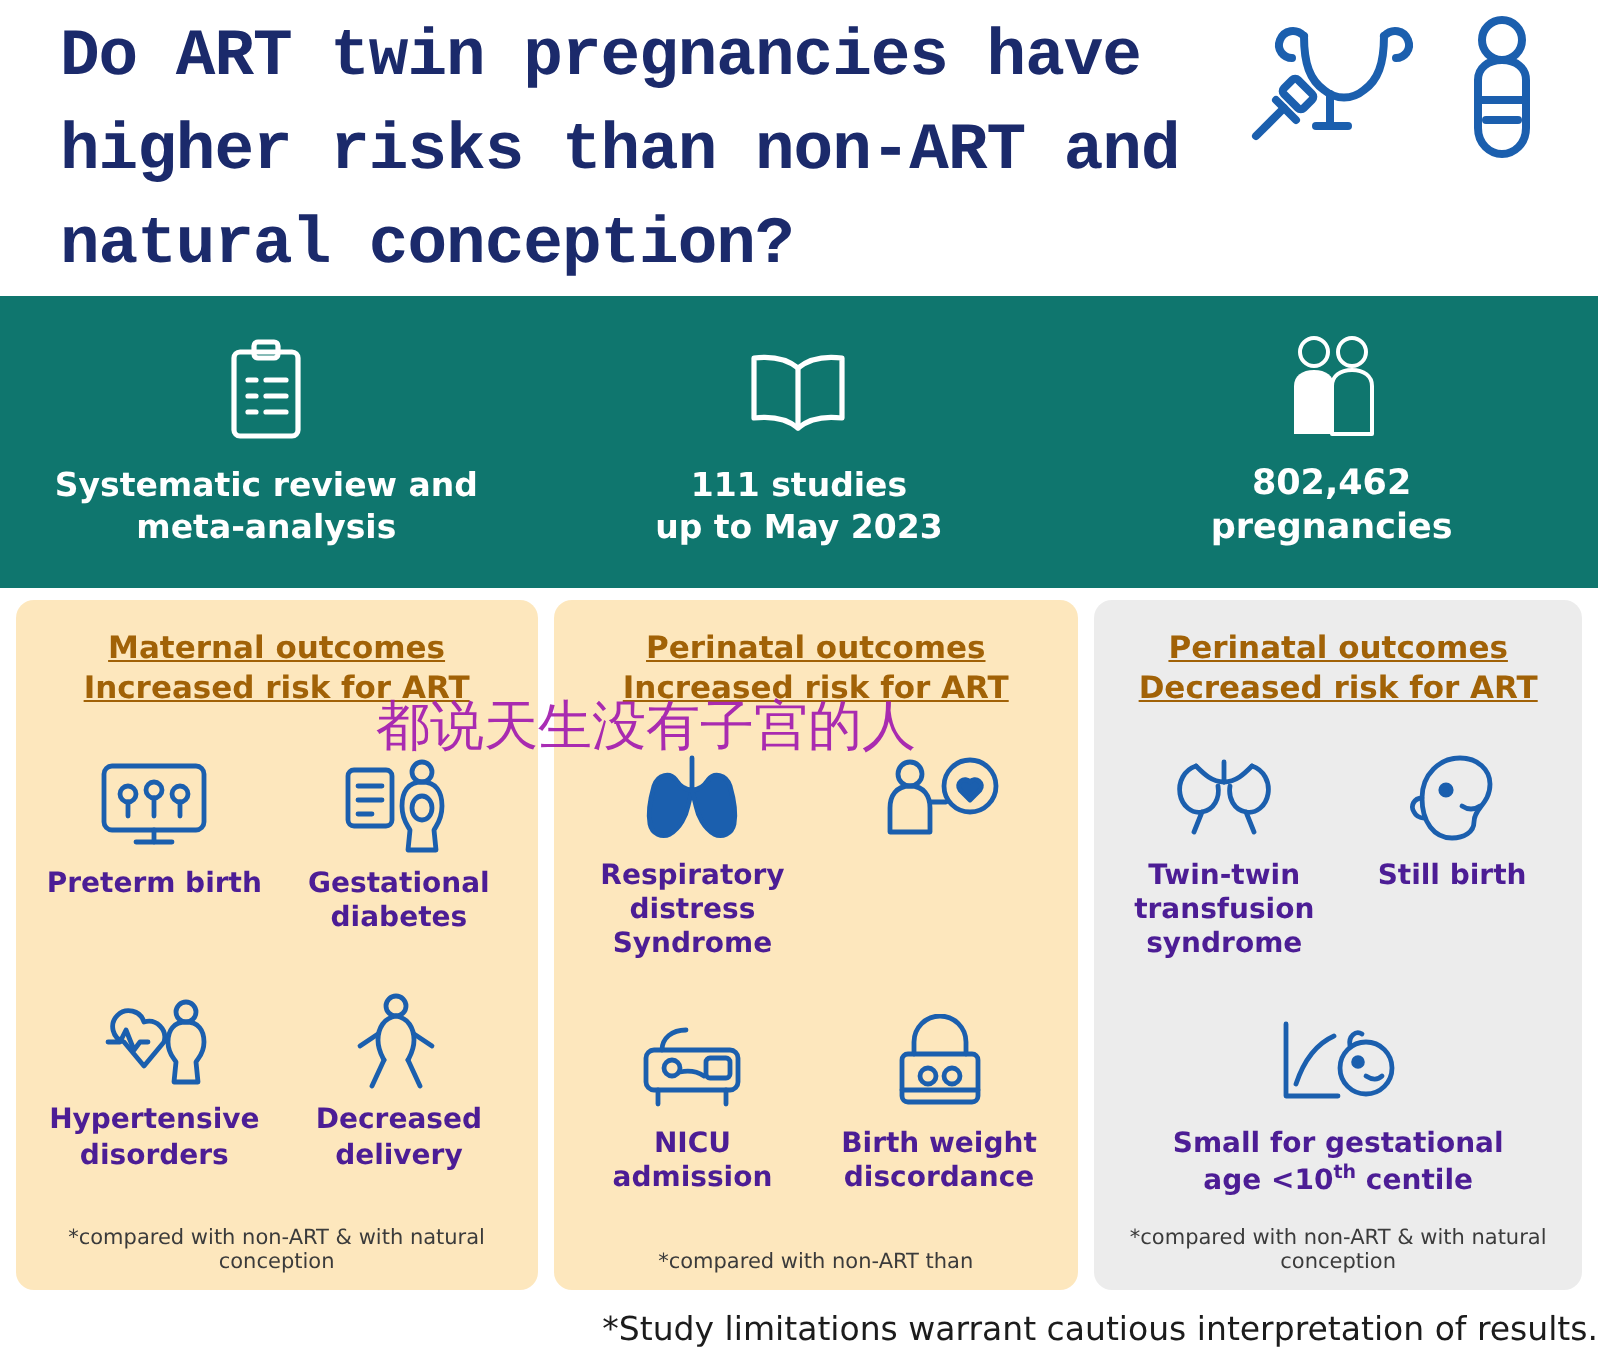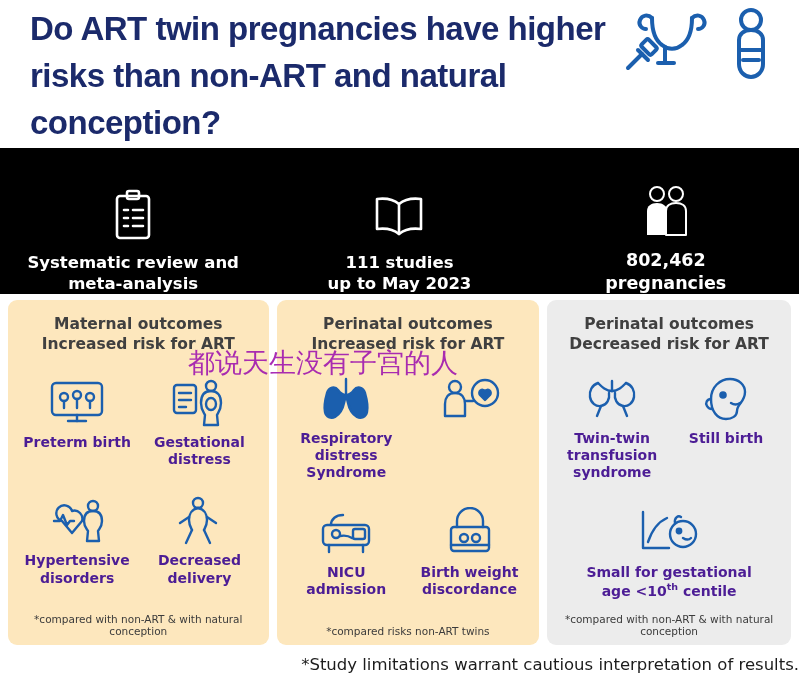--- a/index.html
+++ b/index.html
@@ -22,37 +22,37 @@
     padding: 6px 18px 0 30px;
     box-sizing: border-box;
   }
   .header-title {
     font-size: 33px;
     line-height: 1.42;
     font-weight: bold;
     color: #1b2a6b;
     letter-spacing: -0.5px;
     max-width: 580px;
-    font-family: Liberation Sans, sans-serif;
+    font-family: Liberation Mono, monospace;
   }
   .header-icons {
     position: absolute;
     right: 22px;
     top: 6px;
     display: flex;
     gap: 12px;
     align-items: flex-start;
   }
 
   
   .band {
-    background: #000000;
+    background: #0f766e;
     height: 146px;
     display: flex;
-    align-items: flex-end;
+    align-items: center;
     color: #ffffff;
   }
   .band-item {
     flex: 1;
     text-align: center;
     padding: 0 10px;
   }
   .band-icon {
     height: 54px;
     display: flex;
@@ -85,23 +85,24 @@
   }
   .panel.p1 { width: 264px; background: #fde7bd; }
   .panel.p2 { width: 266px; background: #fde7bd; }
   .panel.p3 { width: 247px; background: #ececec; }
 
   .panel-title {
     text-align: center;
     font-size: 15.5px;
     font-weight: bold;
     line-height: 1.3;
-    color: #404040;
+    color: #a16207;
     white-space: pre-line;
     font-family: "DejaVu Sans", sans-serif;
+    text-decoration: underline;
   }
 
   .grid {
     display: flex;
     flex-wrap: wrap;
     margin-top: 14px;
   }
   .cell {
     width: 50%;
     box-sizing: border-box;
@@ -274,21 +275,21 @@
             <g fill="none" stroke="#1b5fae" stroke-width="2.4" stroke-linecap="round" stroke-linejoin="round">
               <rect x="4" y="8" width="22" height="28" rx="3"></rect>
               <path d="M9 16 h12 M9 23 h12 M9 30 h7"></path>
               <circle cx="41" cy="9" r="5"></circle>
               <path d="M41 14 c-7 0 -10 5 -10 12 c0 7 3 10 4 12 l-1 10 h14 l-1 -10 c1 -2 4 -5 4 -12 c0 -7 -3 -12 -10 -12 z"></path>
               <path d="M36 27 a5 6 0 0 1 10 0 a5 6 0 0 1 -10 0"></path>
             </g>
           </svg>
         </div>
         <div class="cell-label">Gestational
-distress</div>
+diabetes</div>
       </div>
 
       <div class="cell">
         <div class="cell-icon">
           <svg width="58" height="50" viewBox="0 0 58 50">
             <g fill="none" stroke="#1b5fae" stroke-width="2.4" stroke-linecap="round" stroke-linejoin="round">
               <path d="M24 16 a8 8 0 1 0 -10 10 l10 12 l10 -12 a8 8 0 0 0 -10 -10 z"></path>
               <path d="M6 26 h6 l3 -6 l4 10 l3 -4 h4"></path>
               <circle cx="45" cy="11" r="5"></circle>
               <path d="M45 16 c-6 0 -9 4 -9 10 c0 6 3 8 4 10 l-1 10 h12 l-1 -10 c1 -2 4 -4 4 -10 c0 -6 -3 -10 -9 -10 z"></path>
@@ -378,21 +379,21 @@
               <circle cx="35" cy="31" r="4"></circle>
               <path d="M10 38 h38"></path>
             </g>
           </svg>
         </div>
         <div class="cell-label">Birth weight
 discordance</div>
       </div>
 
     </div>
-    <div class="footnote">*compared risks non-ART twins</div>
+    <div class="footnote">*compared with non-ART than</div>
   </div>
 
   <div class="panel p3">
     <div class="panel-title">Perinatal outcomes
 Decreased risk for ART</div>
     <div class="grid">
 
       <div class="cell">
         <div class="cell-icon">
           <svg width="62" height="50" viewBox="0 0 62 50">

